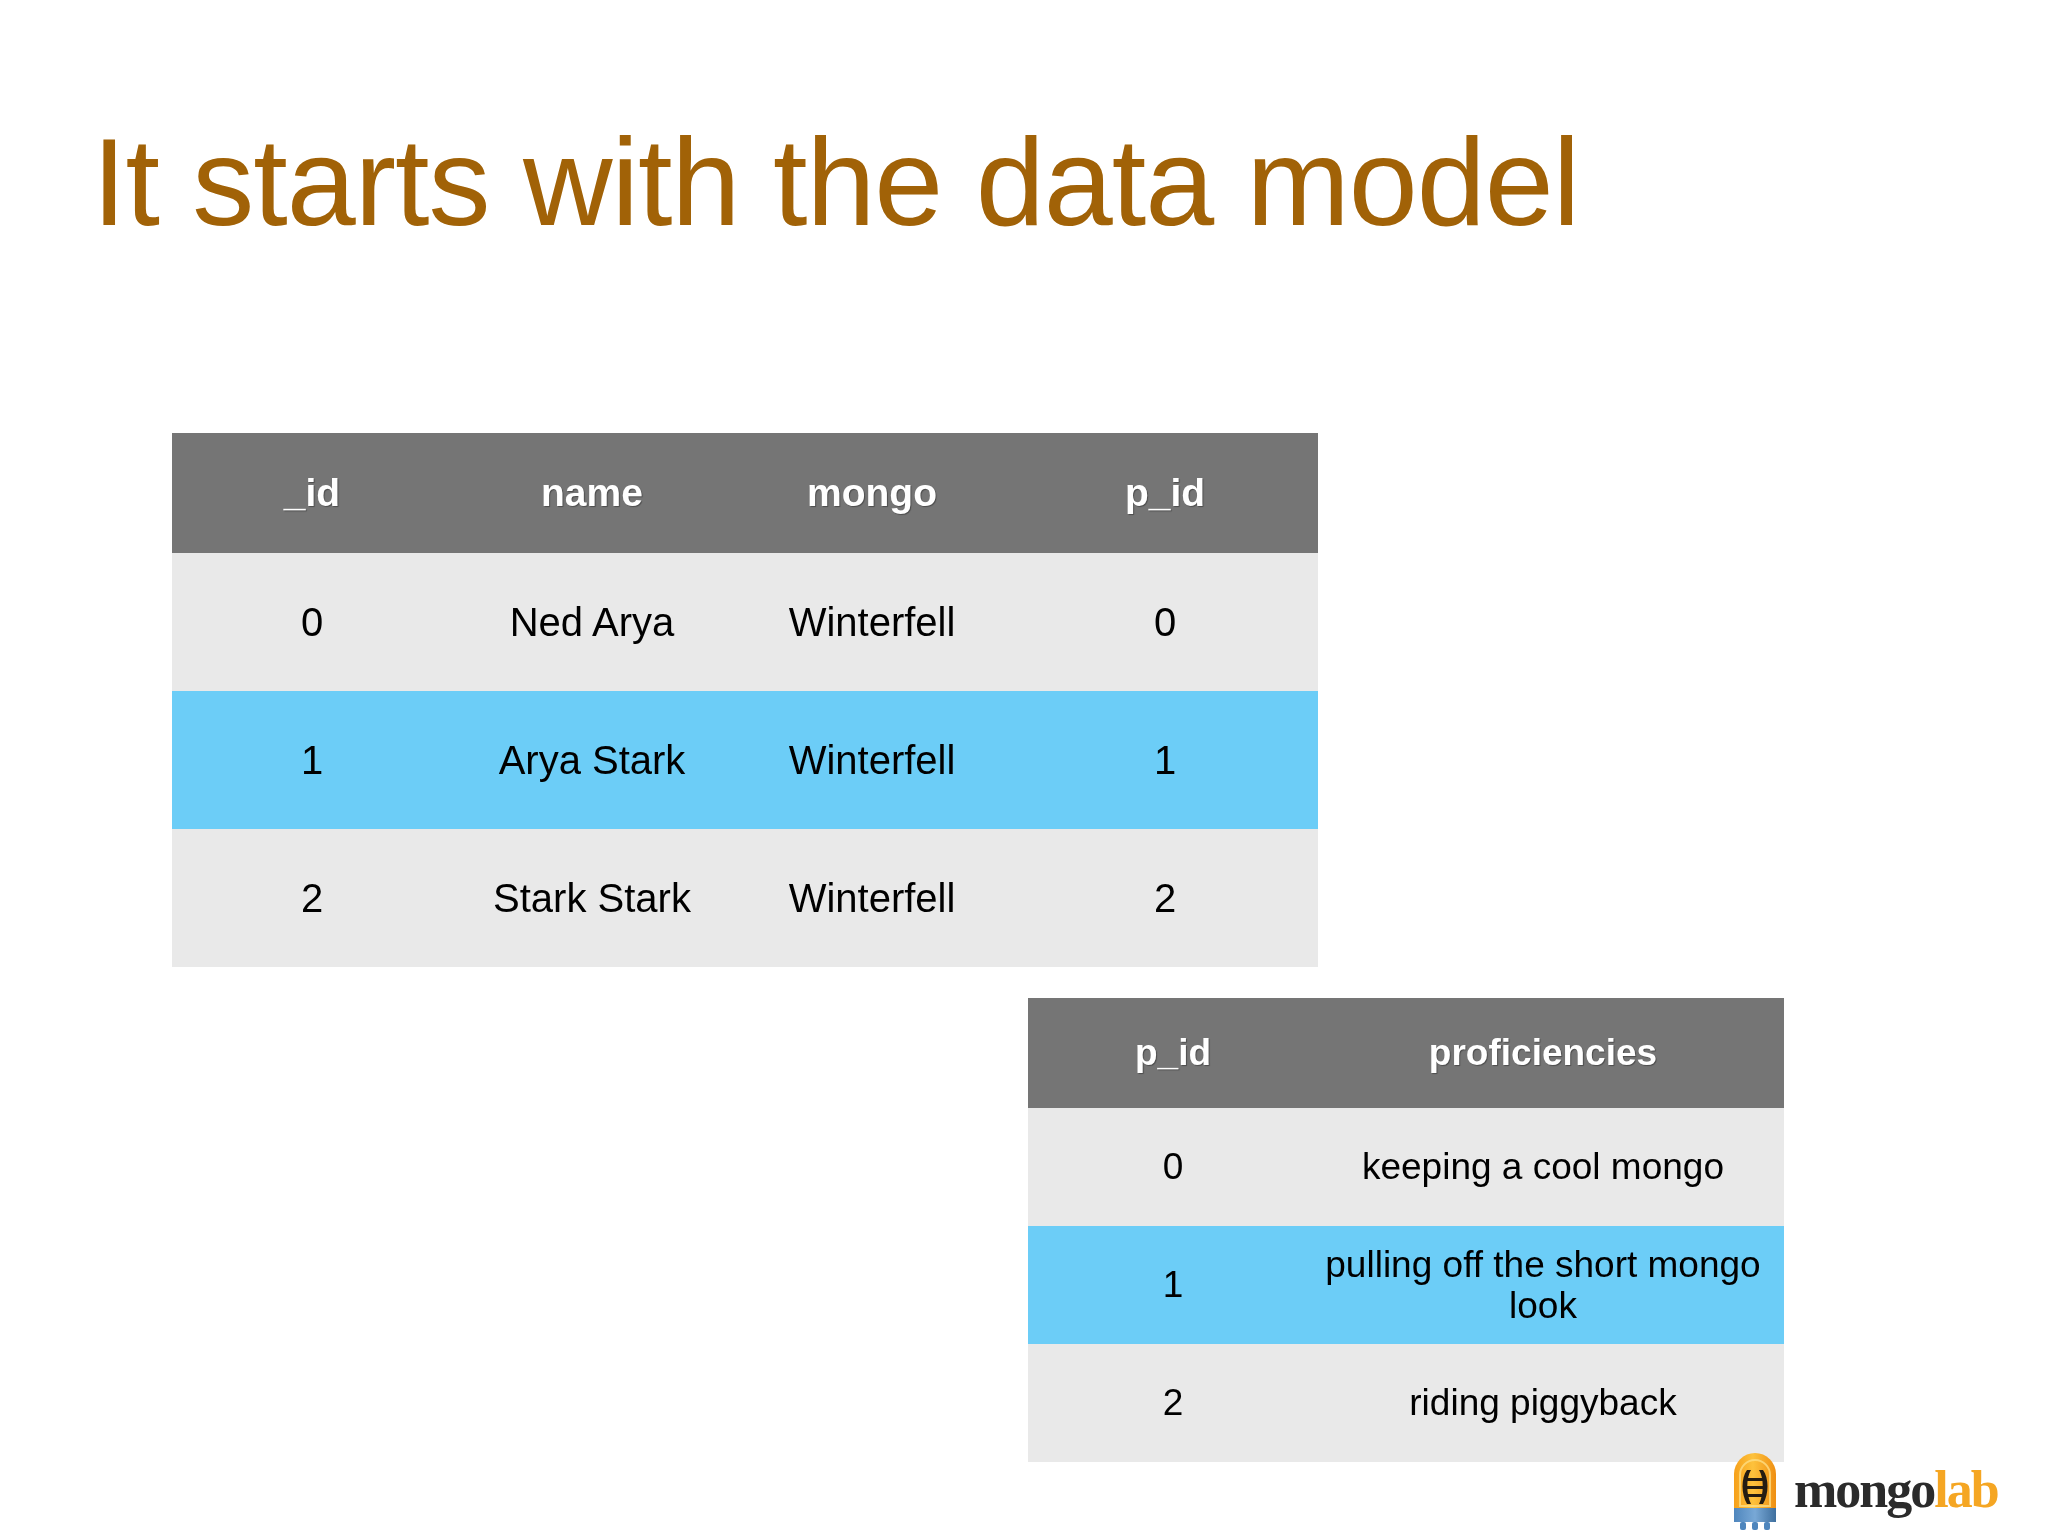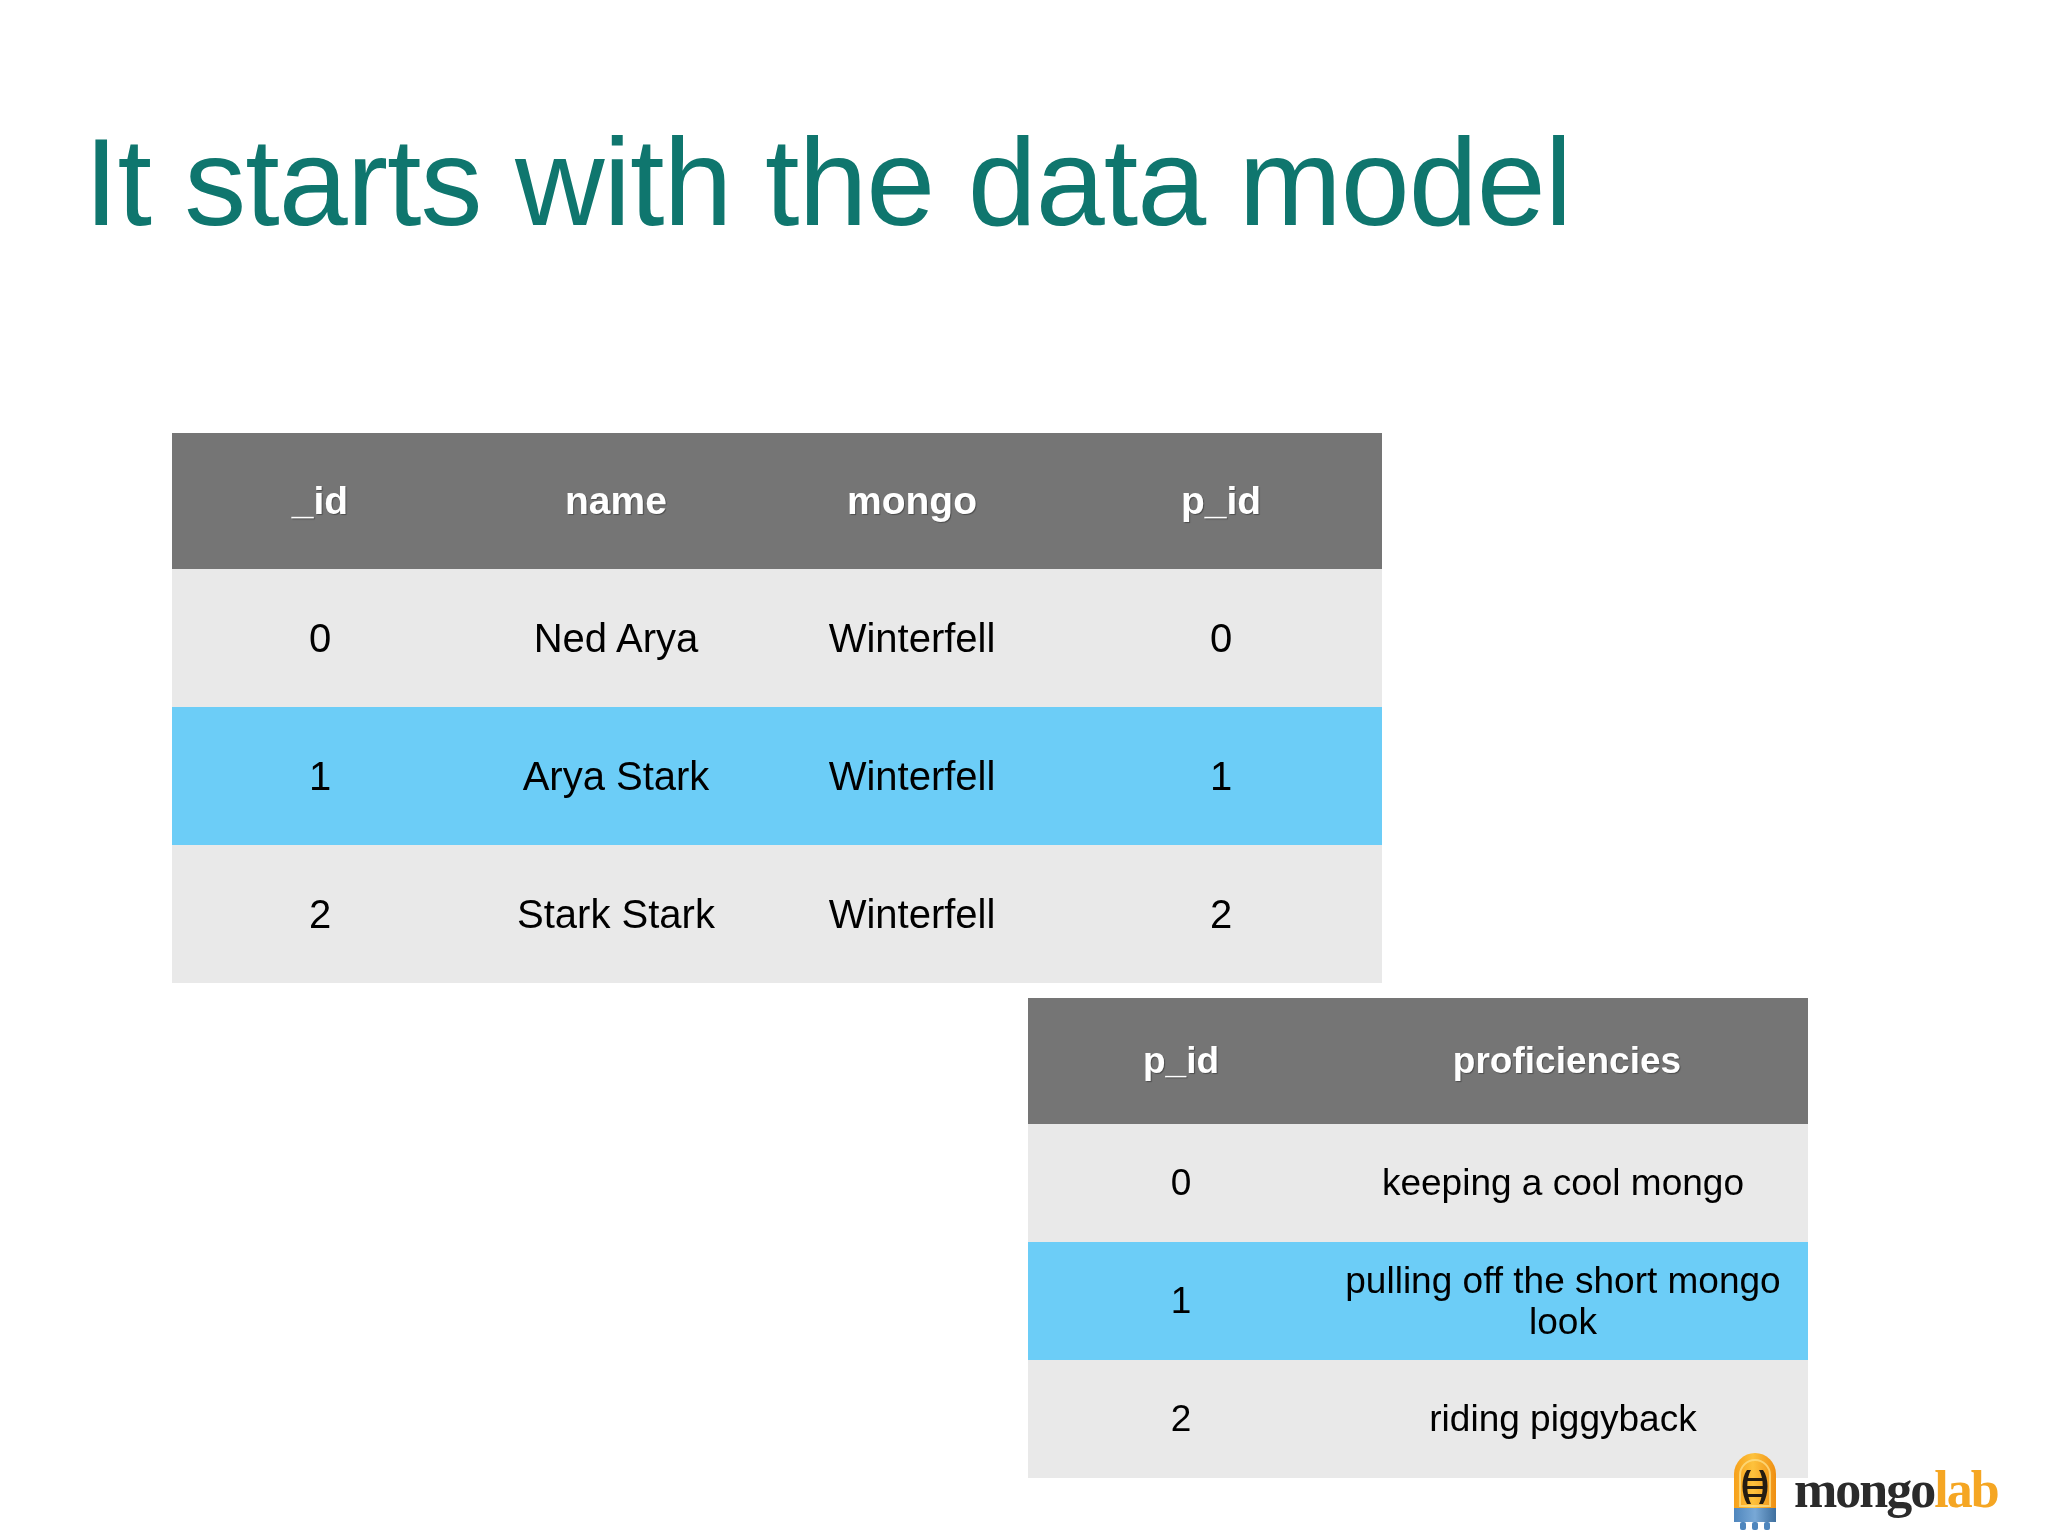--- a/index.html
+++ b/index.html
@@ -11,42 +11,42 @@
     height: 1536px;
     background: #ffffff;
     font-family: "Liberation Sans", sans-serif;
     overflow: hidden;
     position: relative;
   }
 
   
   #slide-title {
     position: absolute;
-    left: 84px;
+    left: 92px;
     top: 120px;
     font-size: 124px;
     line-height: 1.0;
     font-weight: 400;
-    color: #0f766e;
+    color: #a16207;
     letter-spacing: -1px;
     white-space: nowrap;
   }
 
   
   .data-table {
     position: absolute;
     border-collapse: collapse;
     table-layout: fixed;
   }
   .data-table thead th {
     background: #757575;
     color: #ffffff;
     font-weight: bold;
     text-shadow: 1px 1px 1px rgba(0,0,0,0.35);
-    padding: 8px;
+    padding: 0;
     vertical-align: middle;
     text-align: center;
   }
   .data-table tbody td {
     color: #000000;
     font-weight: 400;
     padding: 0;
     vertical-align: middle;
     text-align: center;
   }

